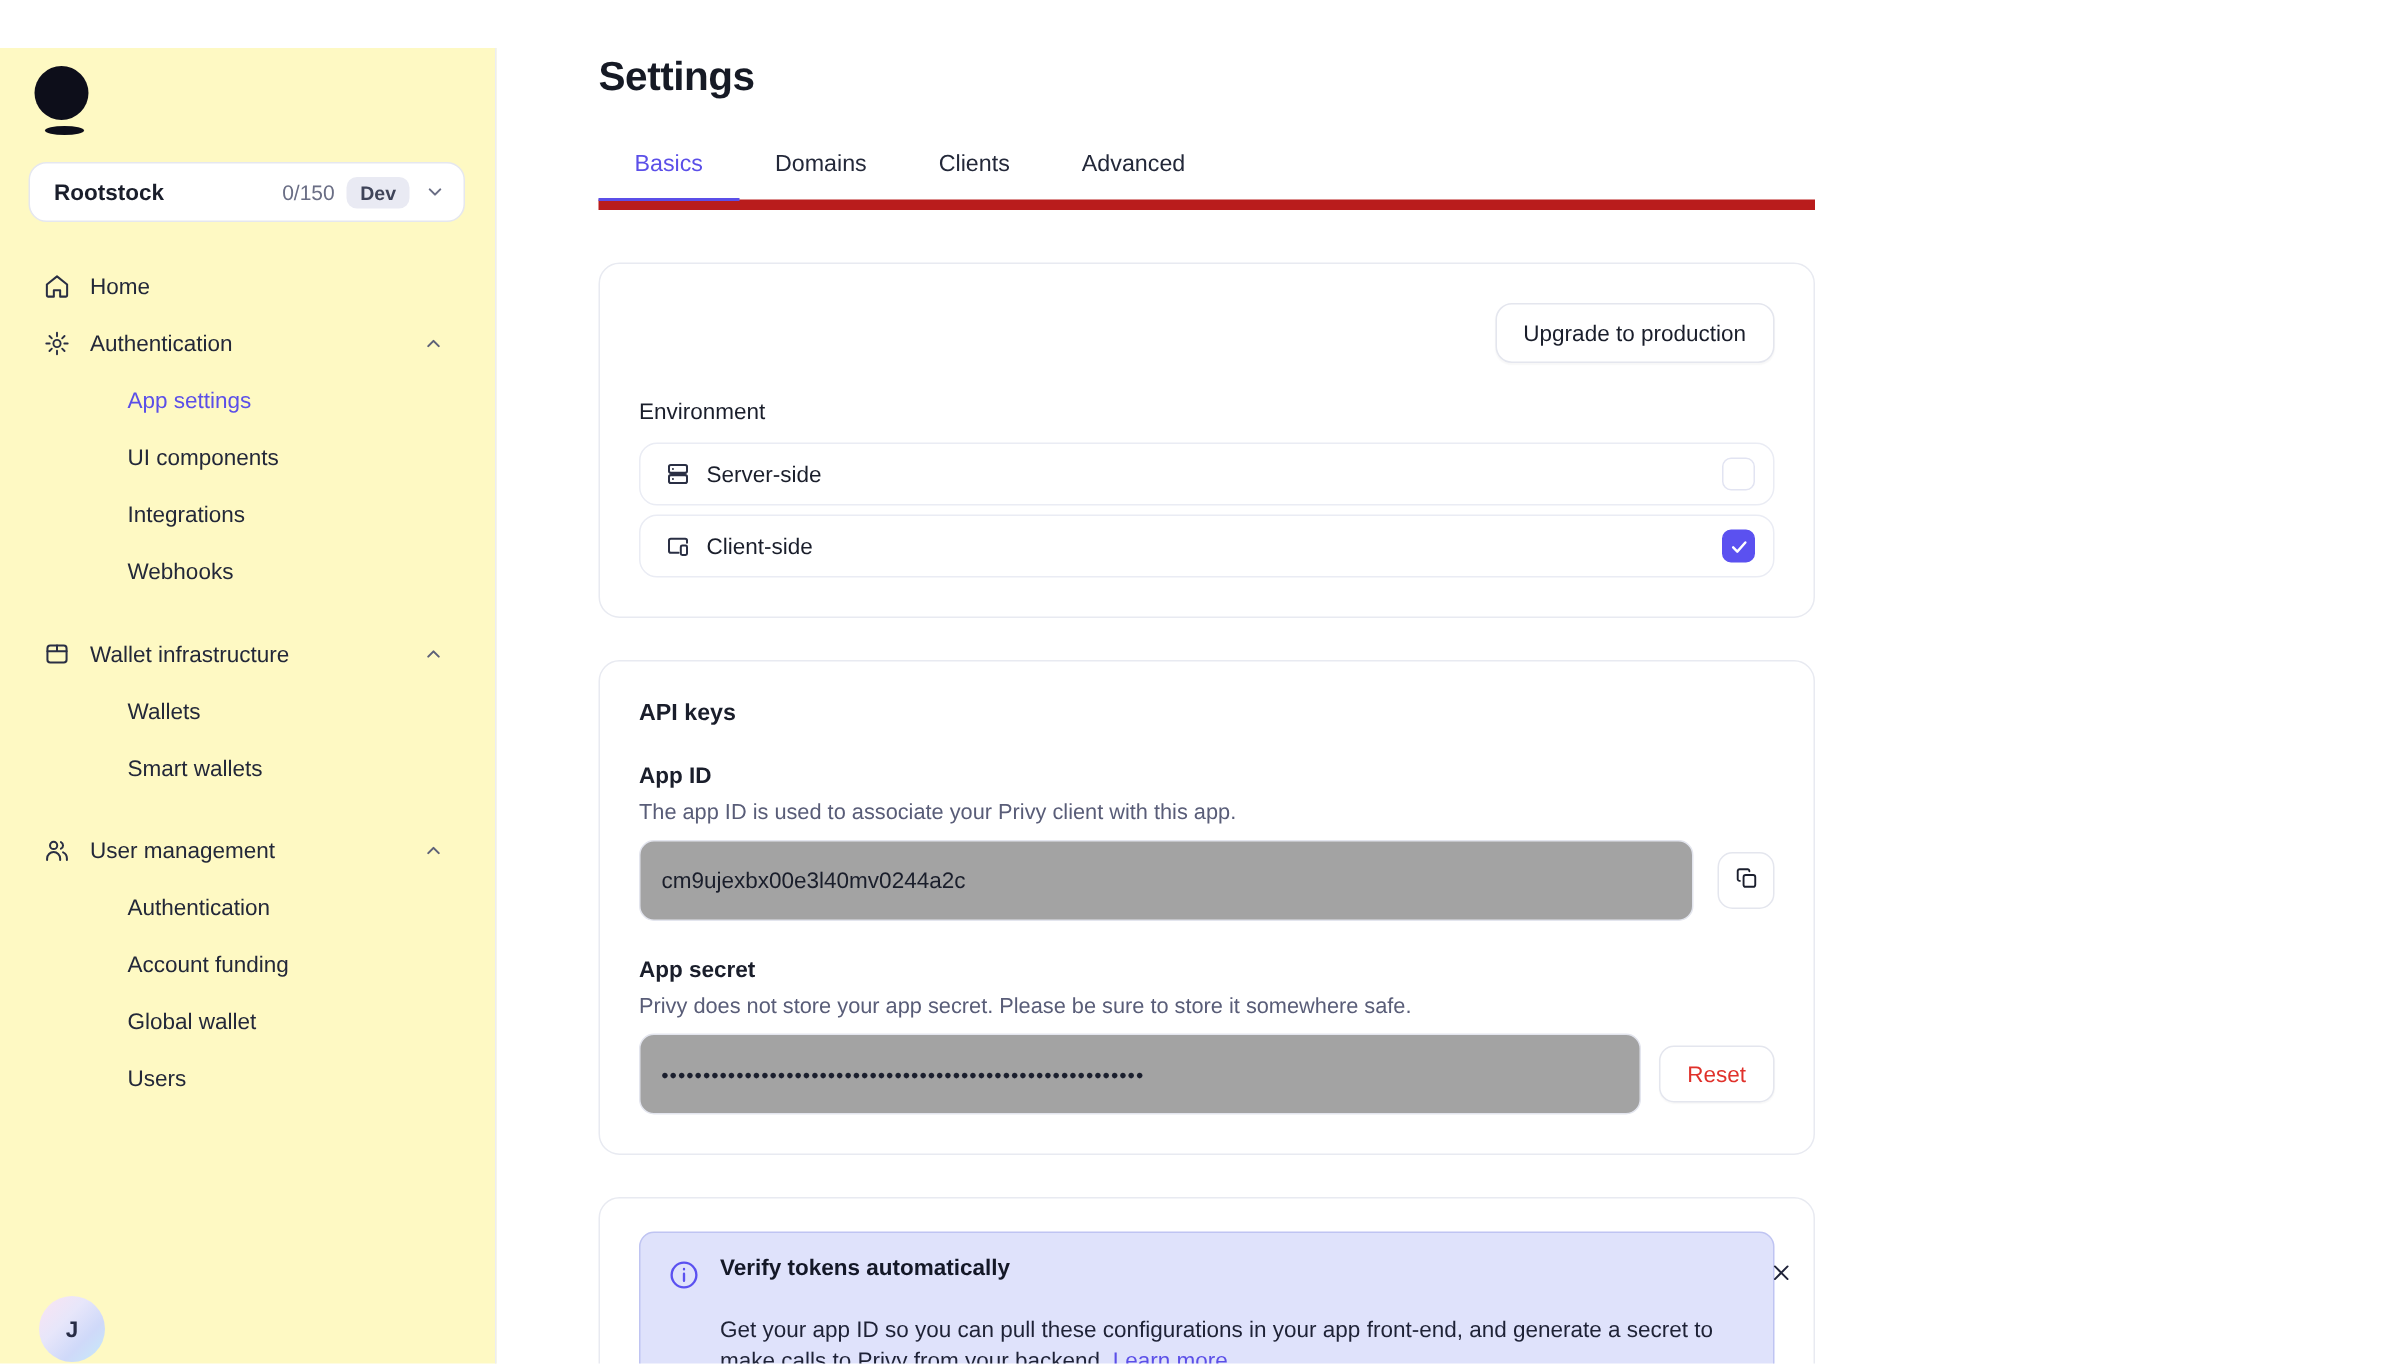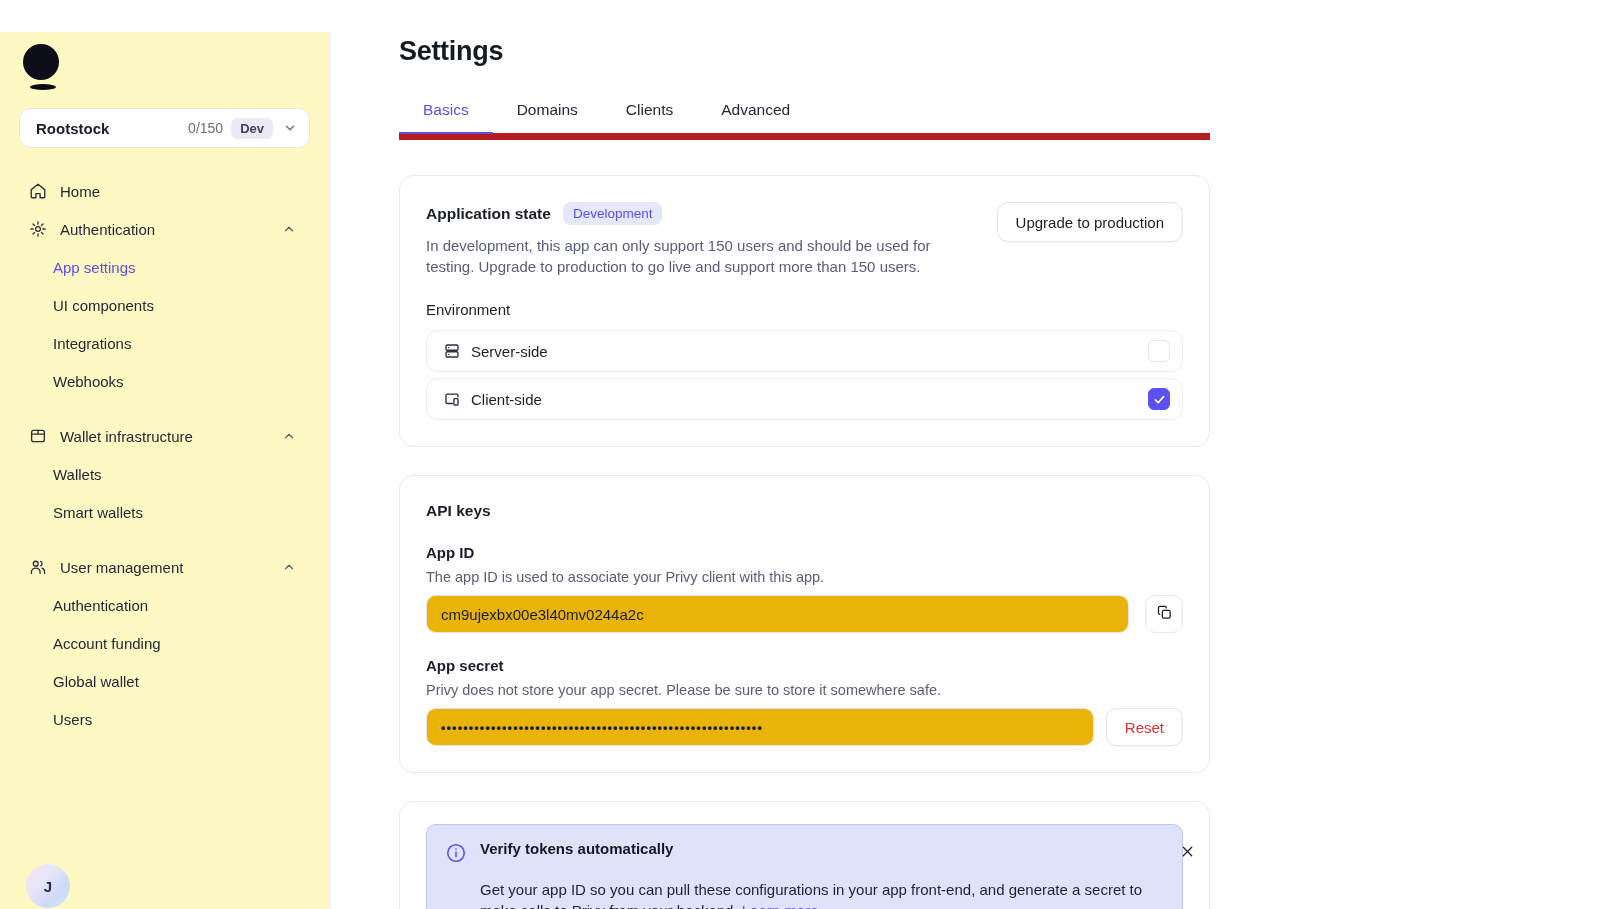--- a/index.html
+++ b/index.html
@@ -34,21 +34,21 @@
   .app-selector .chev { margin-left:10px; display:flex; }
 
   .nav { padding:0 34px 0 0; }
   .nav-row {
     height:38px; display:flex; align-items:center; padding-left:29px;
     font-size:15px; color:#232839; cursor:pointer;
   }
   .nav-row .nicon { width:18px; height:18px; margin-right:13px; display:flex; align-items:center; justify-content:center; color:#2A2F44; }
   .nav-row .chev { margin-left:auto; display:flex; color:#5D6178; }
   .nav-sub {
-    height:38px; display:flex; align-items:center; padding-left:53px;
+    height:38px; display:flex; align-items:center; padding-left:85px;
     font-size:15px; color:#232839; cursor:pointer;
   }
   .nav-sub.active { color:#5B4FE8; }
   .nav-gap { height:17px; }
 
   .avatar {
     position:absolute; left:26px; bottom:33px; width:44px; height:44px; border-radius:50%;
     background:linear-gradient(135deg,#fbe4f2 0%, #e7e6fa 38%, #cfd9f9 68%, #c6ebf9 100%);
     display:flex; align-items:center; justify-content:center;
     font-size:15px; font-weight:700; color:#272C45; cursor:pointer;
@@ -101,21 +101,21 @@
     display:flex; align-items:center; justify-content:center;
   }
   .checkbox svg { display:none; }
   .checkbox.on { background:#5B51F0; border-color:#5B51F0; }
   .checkbox.on svg { display:block; }
 
   .field-label { margin-top:24px; font-size:15px; font-weight:700; color:#1A1E2B; }
   .field-desc { margin-top:8px; font-size:14.5px; color:#595D78; }
   .field-row { margin-top:10px; display:flex; align-items:center; }
   .text-input {
-    height:38px; border:1px solid #E3E5EE; border-radius:10px; background:#eab308;
+    height:54px; border:1px solid #E3E5EE; border-radius:10px; background:#a3a3a3;
     padding:0 14px; font-size:15px; color:#1A1E2B; font-family:inherit; outline:none;
   }
   .appid-input { width:706px; }
   .icon-btn {
     margin-left:16px; width:38px; height:38px; border:1px solid #E4E6EE; border-radius:10px;
     background:#fff; cursor:pointer; display:flex; align-items:center; justify-content:center;
     color:#1B1F2E;
   }
   .secret-input { width:671px; letter-spacing:1px; font-size:13px; font-weight:700; color:#1B1F2E; }
   .reset-btn { margin-left:12px; color:#E0312B; height:38px; }
@@ -251,27 +251,20 @@
 
     <div class="tabs">
       <div class="tab active">Basics</div>
       <div class="tab">Domains</div>
       <div class="tab">Clients</div>
       <div class="tab">Advanced</div>
     </div>
 
     <section class="card first">
       <div class="state-head">
-        <div>
-          <div class="state-title-row">
-            <span class="card-title">Application state</span>
-            <span class="dev-chip">Development</span>
-          </div>
-          <p class="state-desc">In development, this app can only support 150 users and should be used for testing. Upgrade to production to go live and support more than 150 users.</p>
-        </div>
         <button class="btn upgrade-btn">Upgrade to production</button>
       </div>
 
       <div class="env-label">Environment</div>
 
       <div class="env-row">
         <span class="eicon">
           <svg width="18" height="18" viewBox="0 0 24 24" fill="none" stroke="#2A2F44" stroke-width="1.8" stroke-linecap="round" stroke-linejoin="round">
               <rect x="4" y="4" width="16" height="7" rx="1.6"></rect>
               <rect x="4" y="13" width="16" height="7" rx="1.6"></rect>

